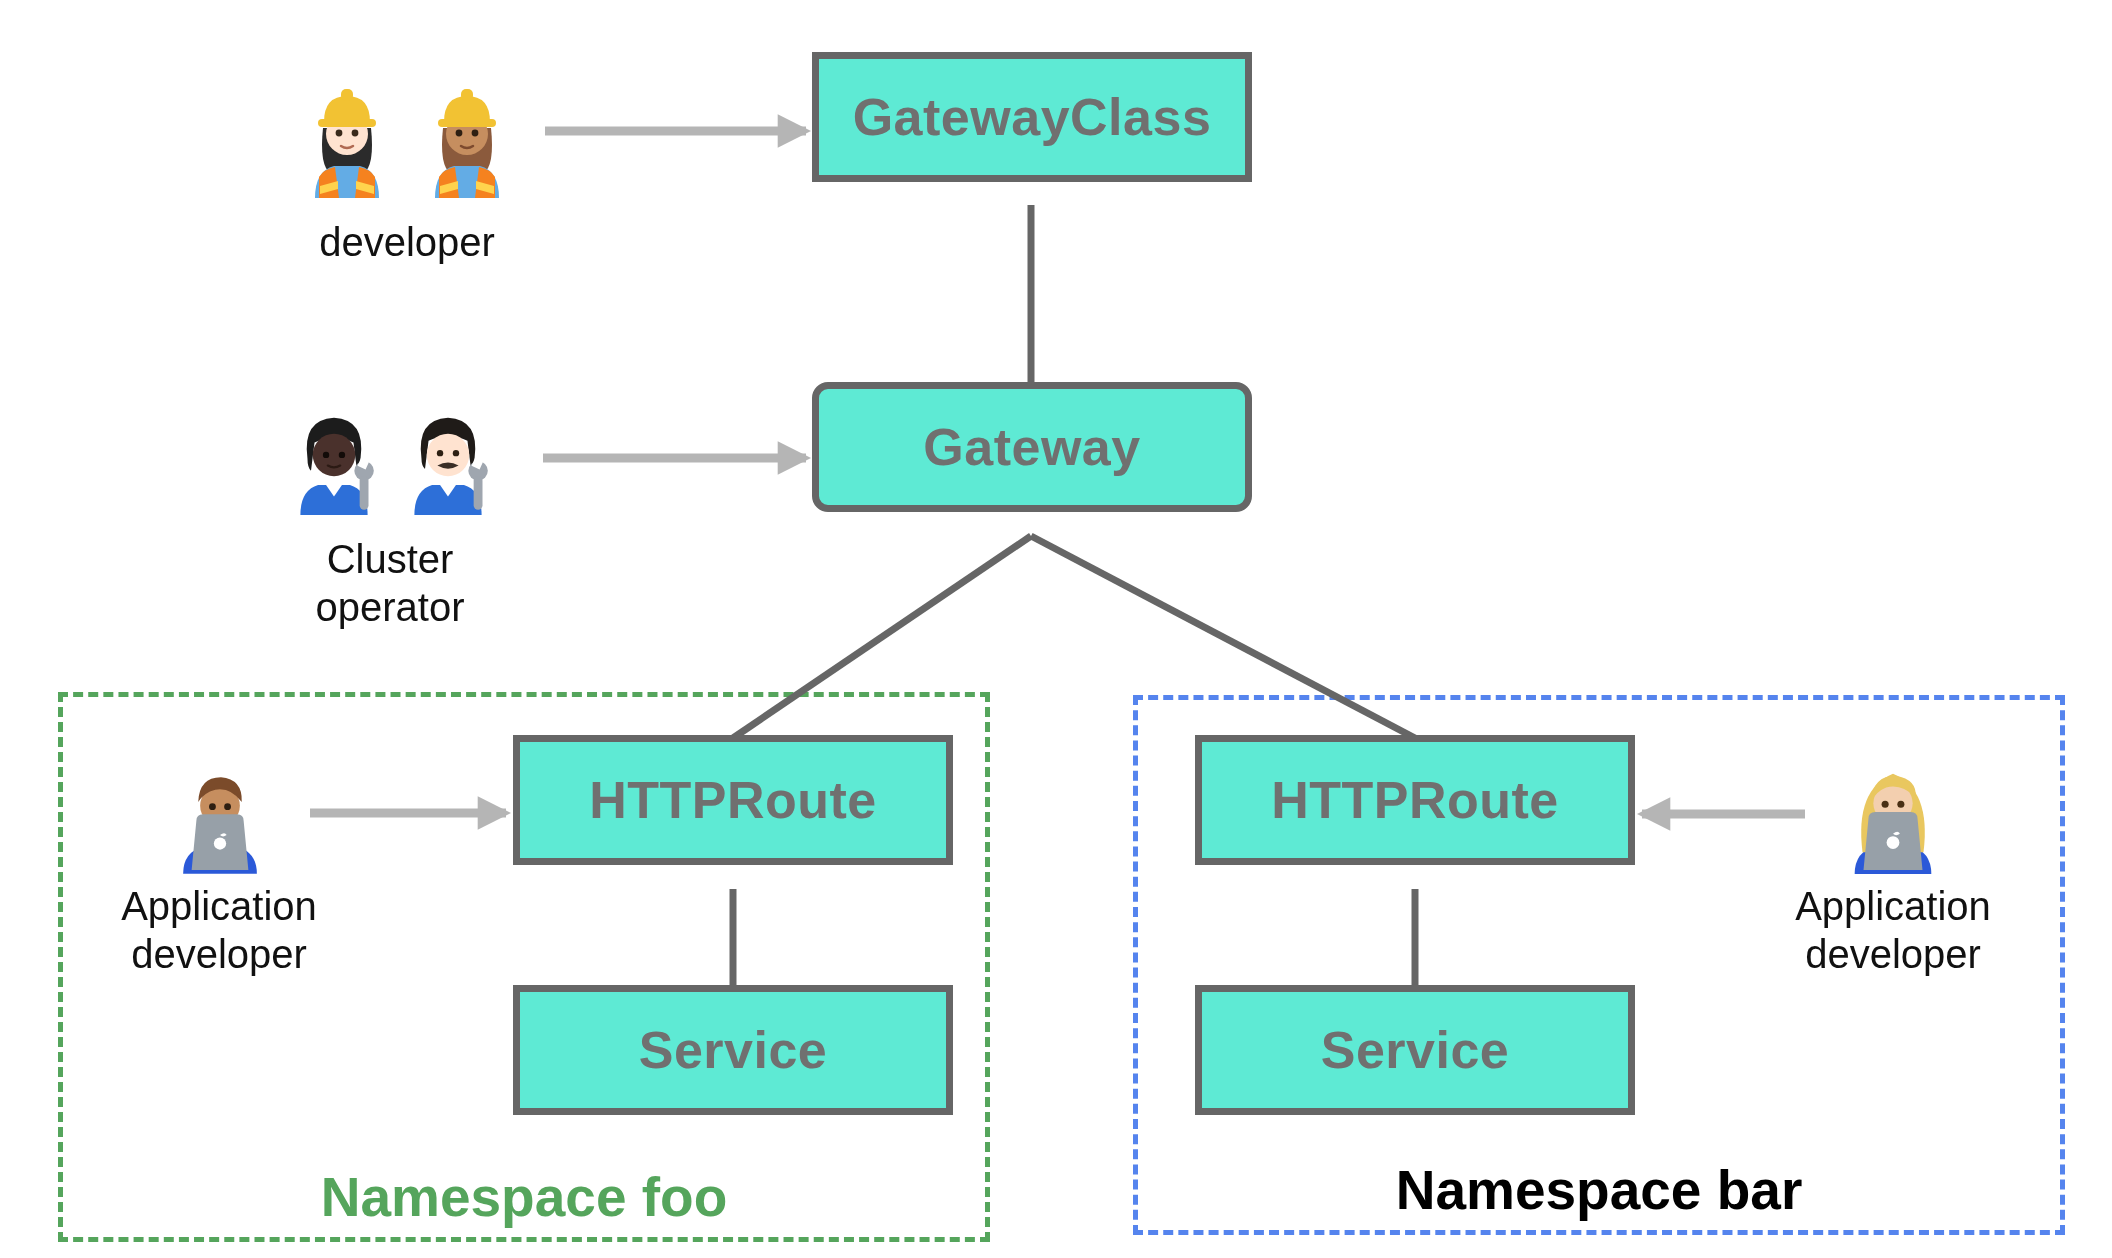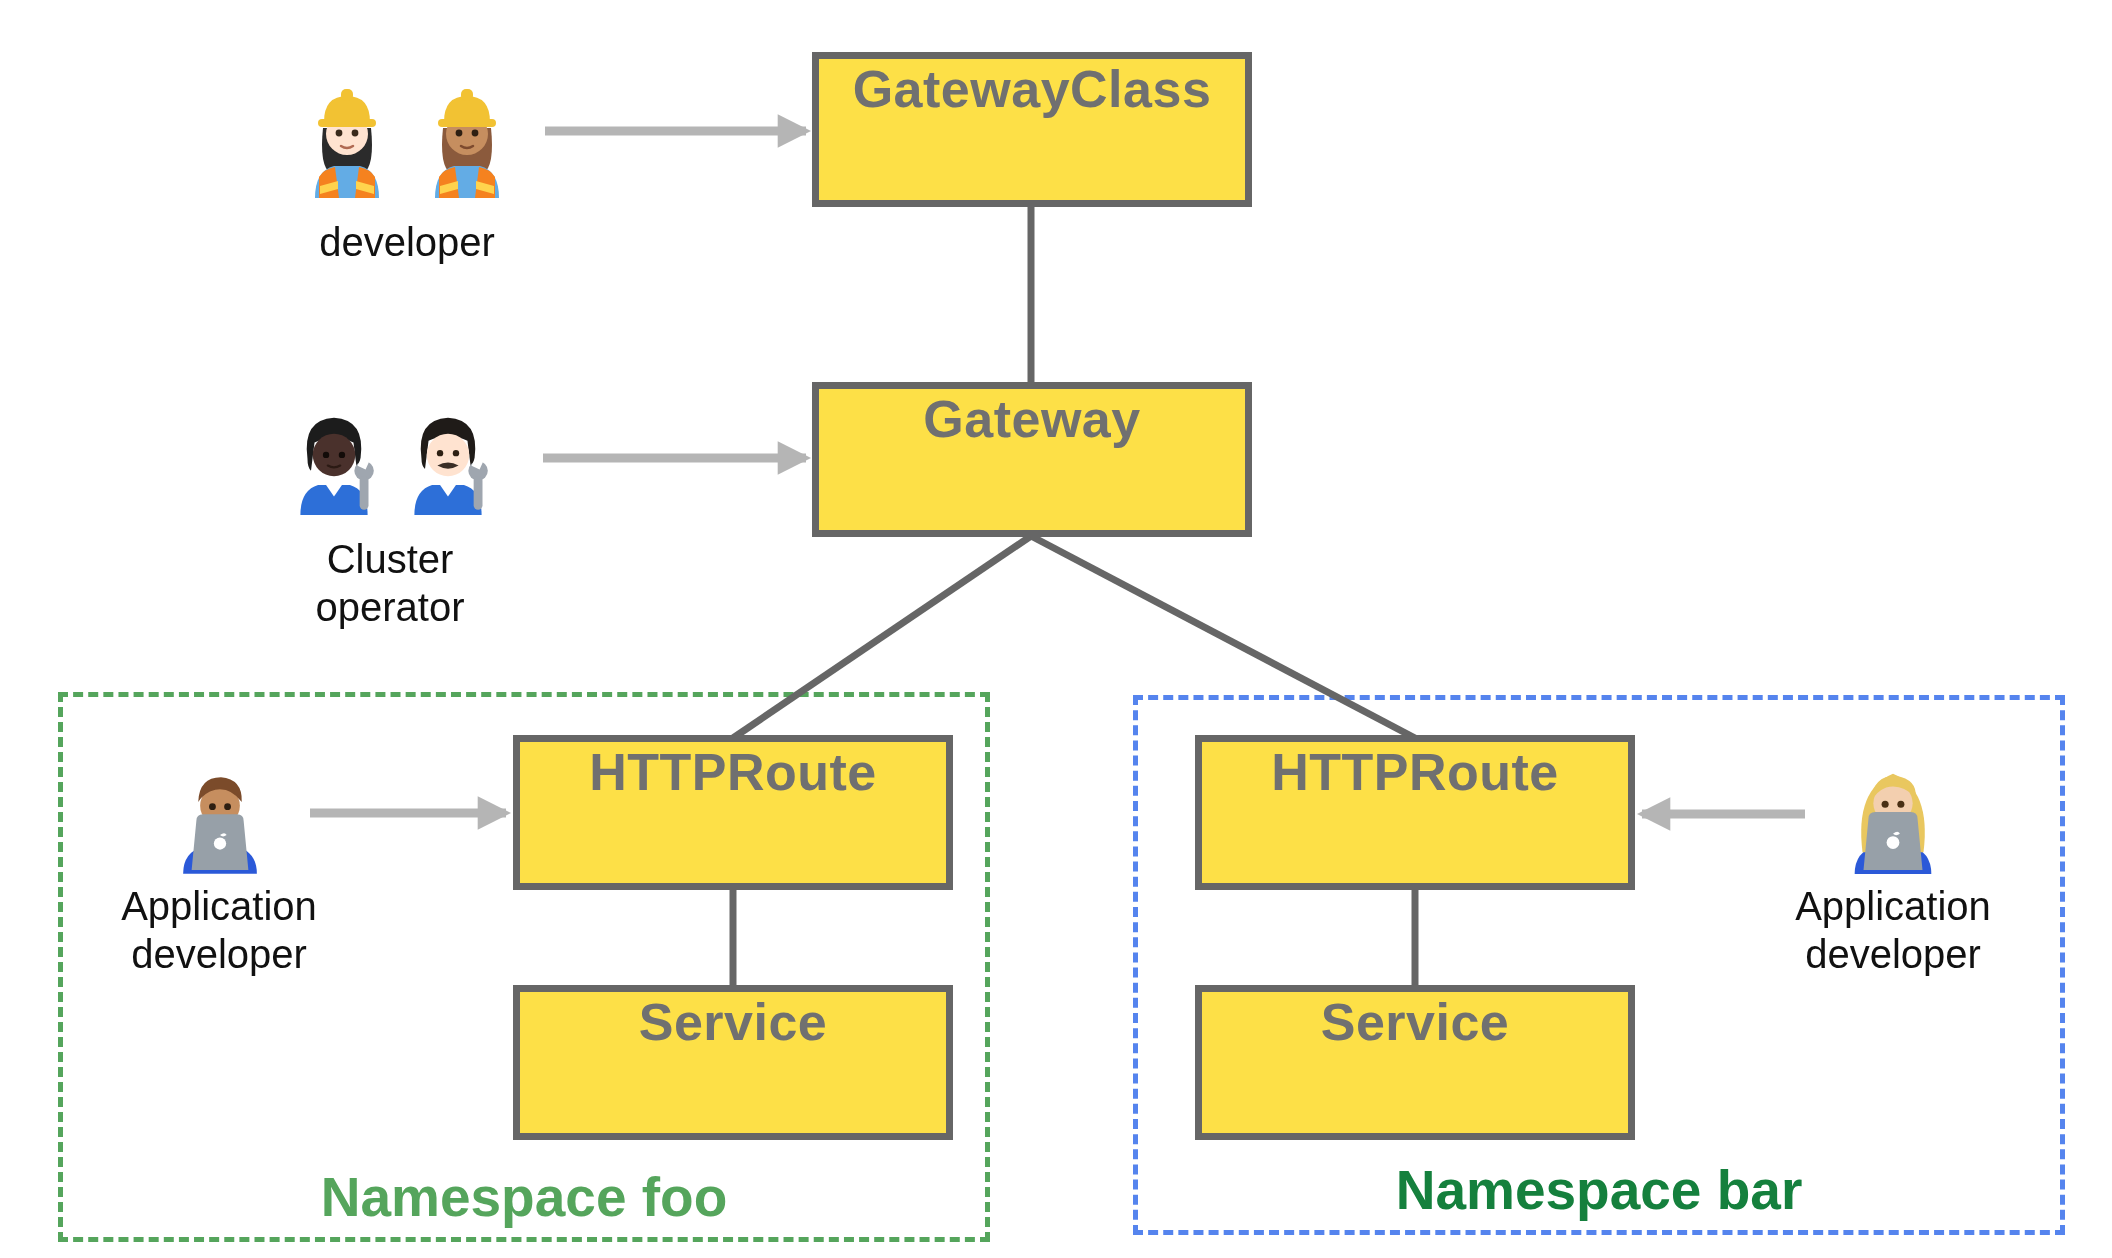--- a/index.html
+++ b/index.html
@@ -2,39 +2,39 @@
 <html><head>
 <meta charset="utf-8">
 <style>
   html,body{margin:0;padding:0;background:#ffffff;}
   #canvas{
     position:relative;width:2112px;height:1258px;background:#ffffff;overflow:hidden;
     font-family:"Liberation Sans",sans-serif;
   }
   
   .rbox{
-    position:absolute;width:440px;height:155px;background:#fde047;
+    position:absolute;width:440px;height:130px;background:#5eead4;
     border:7px solid #666666;box-sizing:border-box;
-    display:flex;align-items:flex-start;justify-content:center;
+    display:flex;align-items:center;justify-content:center;
   }
   .rbox .rlabel{
     font-size:52px;font-weight:700;color:#707070;letter-spacing:0.5px;white-space:nowrap;
   }
   
   .nsbox{
     position:absolute;box-sizing:border-box;background:transparent;
   }
   .nsbox.foo{border:5px dashed #55A55C;}
   .nsbox.bar{border:5px dashed #5584EE;}
   .nslabel{
     position:absolute;left:0;right:0;bottom:8px;text-align:center;
     font-size:55px;font-weight:700;white-space:nowrap;
   }
   .nslabel.foo{color:#55A55C;}
-  .nslabel.bar{color:#15803d;}
+  .nslabel.bar{color:#000000;}
   
   .actor-label{
     position:absolute;width:400px;text-align:center;color:#111111;
     font-size:40px;line-height:48px;font-weight:400;
   }
   .actor-label span{display:block;}
   .icon-row{position:absolute;display:flex;align-items:flex-end;}
   svg{display:block;}
   #wires{position:absolute;left:0;top:0;z-index:2;}
   .rbox{z-index:3;}
@@ -68,21 +68,21 @@
 
     <line x1="545" y1="131" x2="806" y2="131" stroke="#B5B5B5" stroke-width="9" marker-end="url(#ah)"></line>
     <line x1="543" y1="458" x2="806" y2="458" stroke="#B5B5B5" stroke-width="9" marker-end="url(#ah)"></line>
     <line x1="310" y1="813" x2="506" y2="813" stroke="#B5B5B5" stroke-width="9" marker-end="url(#ah)"></line>
     <line x1="1805" y1="814" x2="1642" y2="814" stroke="#B5B5B5" stroke-width="9" marker-end="url(#ah)"></line>
   </svg>
 
   <div class="rbox" style="left:812px;top:52px;">
     <span class="rlabel">GatewayClass</span>
   </div>
-  <div class="rbox" style="left:812px;top:382px;">
+  <div class="rbox" style="left:812px;top:382px;border-radius:16px;">
     <span class="rlabel">Gateway</span>
   </div>
   <div class="rbox" style="left:513px;top:735px;">
     <span class="rlabel">HTTPRoute</span>
   </div>
   <div class="rbox" style="left:513px;top:985px;">
     <span class="rlabel">Service</span>
   </div>
   <div class="rbox" style="left:1195px;top:735px;">
     <span class="rlabel">HTTPRoute</span>

